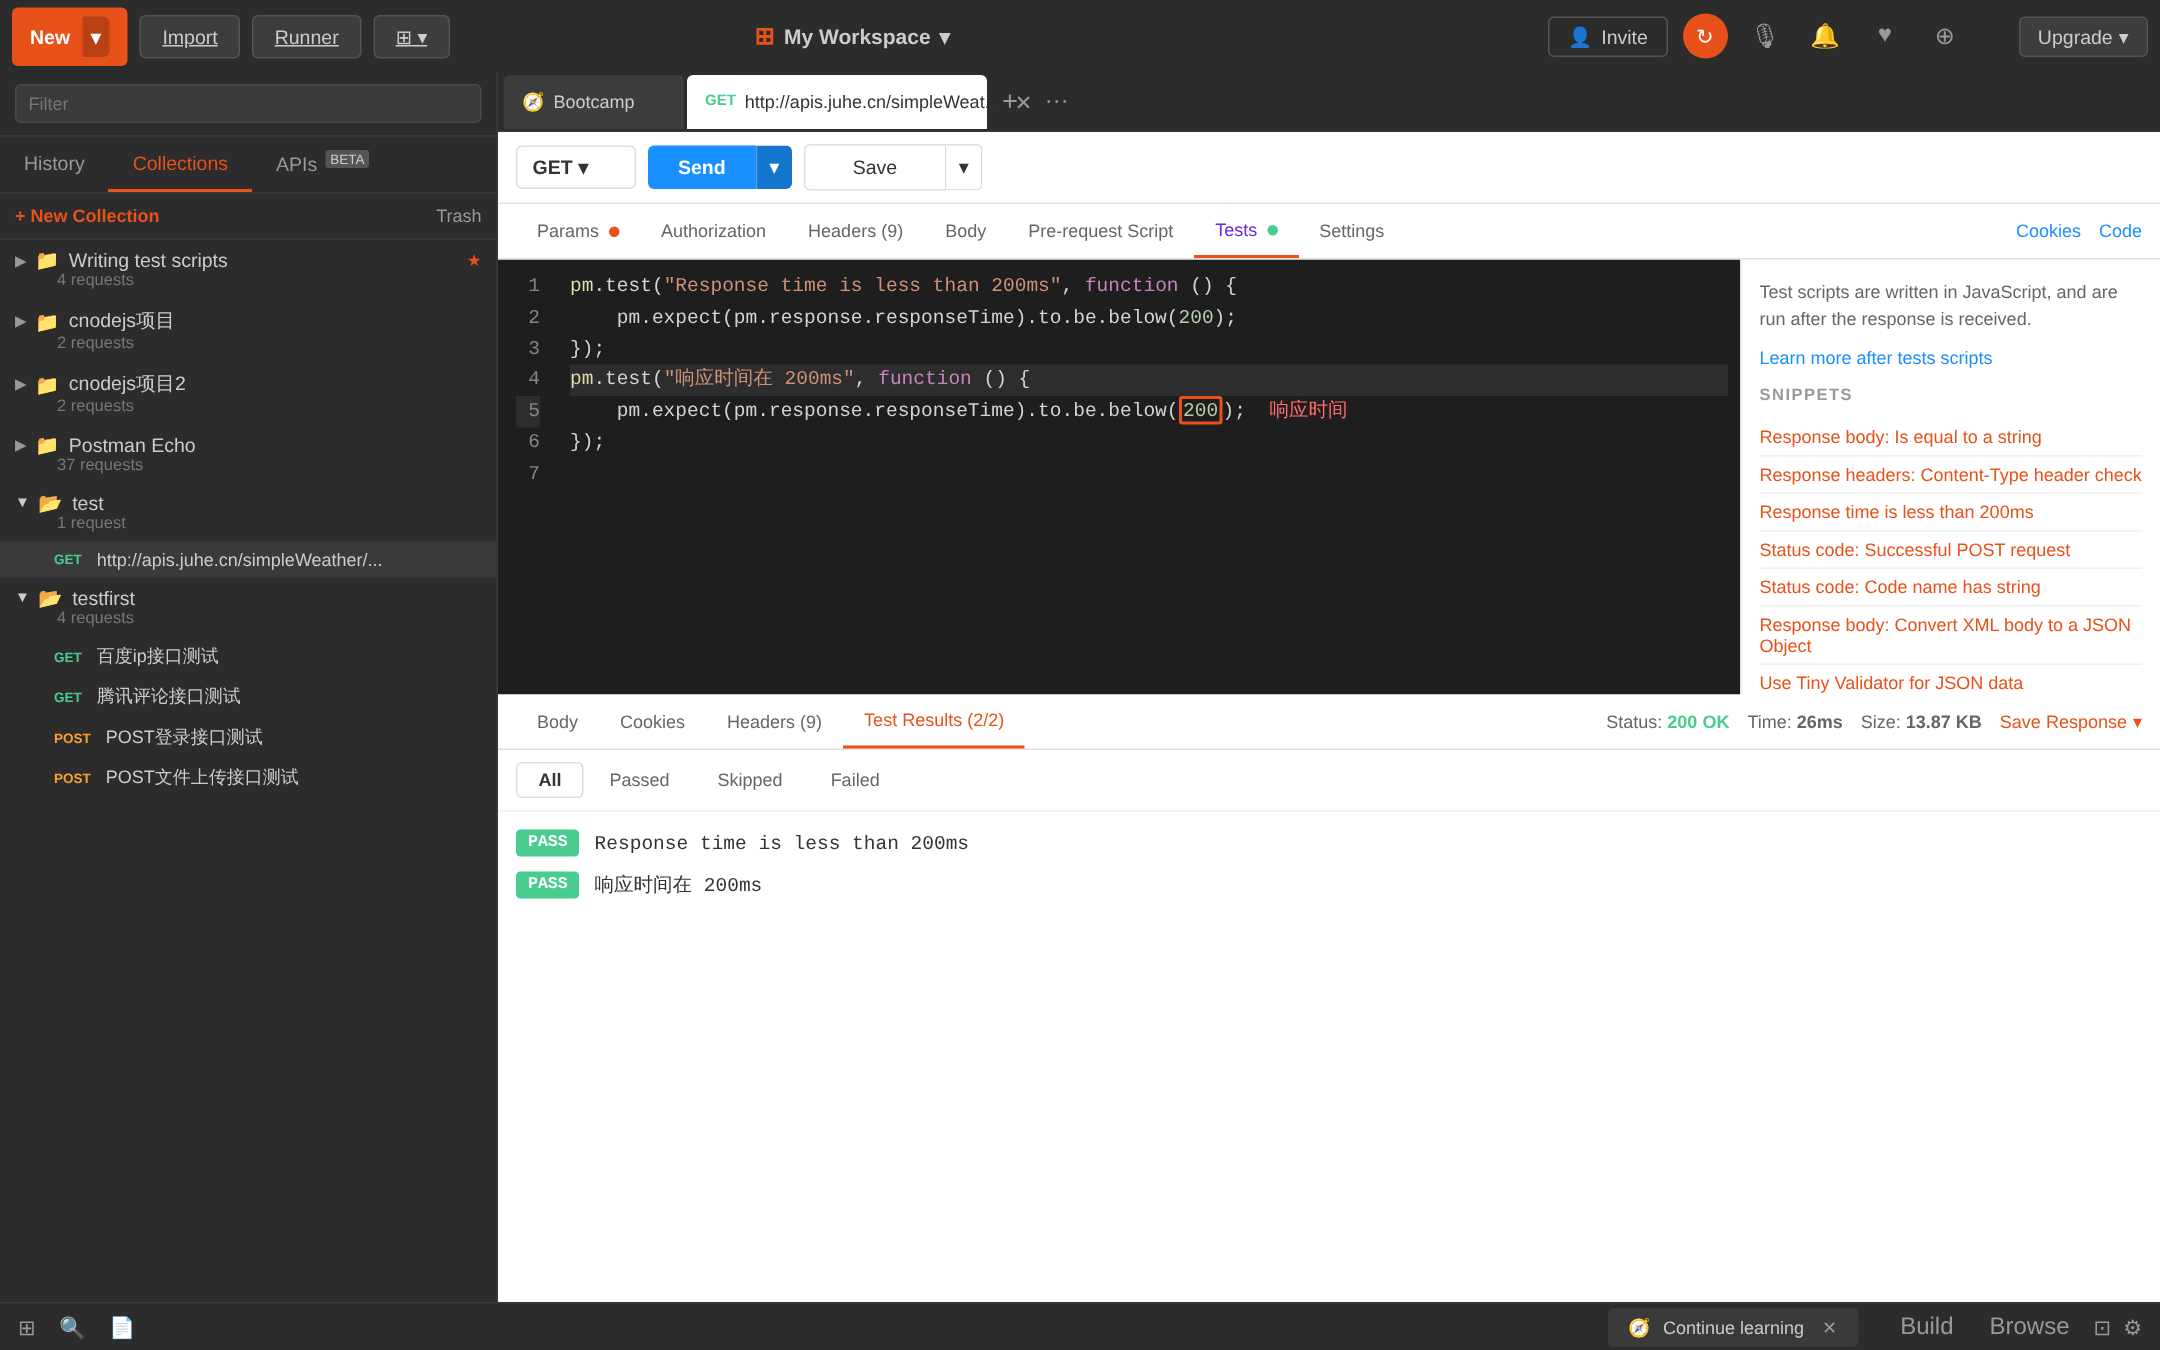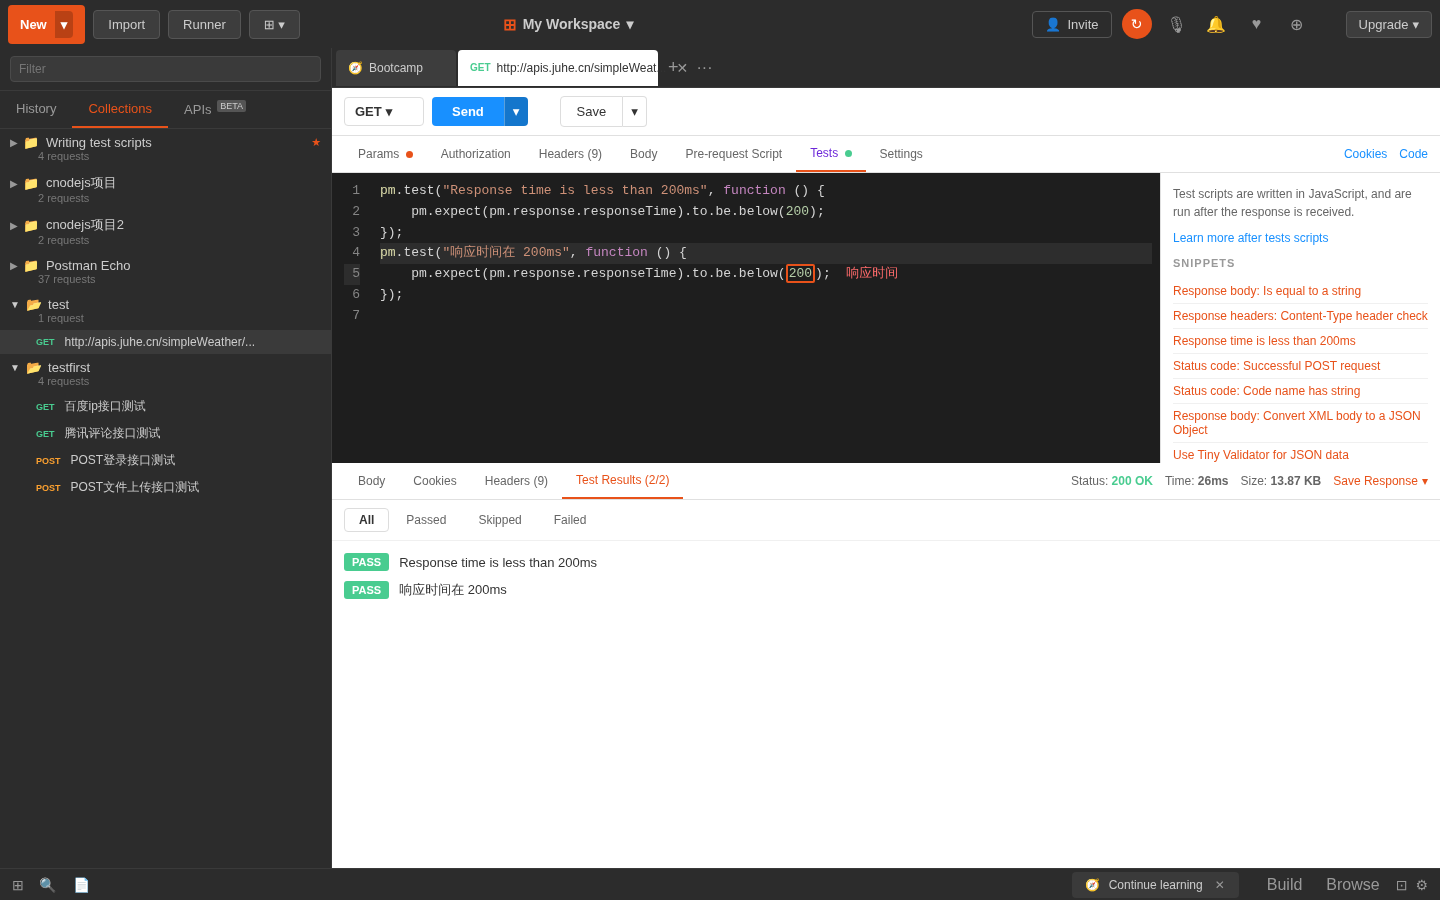--- a/index.html
+++ b/index.html
@@ -2,21 +2,21 @@
 <html><head>
   <meta charset="utf-8">
   <style>
     * { box-sizing: border-box; margin: 0; padding: 0; }
     body { font-family: -apple-system, BlinkMacSystemFont, 'Segoe UI', sans-serif; font-size: 12px; background: #2c2c2c; color: #ccc; height: 900px; overflow: hidden; }
 
     
     .topbar { display: flex; align-items: center; height: 48px; background: #2c2c2c; padding: 0 8px; gap: 8px; }
     .btn-new { display: flex; align-items: center; background: #e8521a; color: #fff; border: none; border-radius: 4px; padding: 6px 12px; cursor: pointer; font-size: 13px; font-weight: 600; gap: 4px; }
     .btn-new .chevron { background: rgba(0,0,0,0.2); padding: 6px 6px; margin-left: 4px; border-radius: 0 4px 4px 0; }
-    .btn-topbar { background: #3d3d3d; color: #ccc; border: 1px solid #555; border-radius: 4px; padding: 6px 14px; cursor: pointer; font-size: 13px; }
+    .btn-topbar { background: #3d3d3d; color: #ccc; border: 1px solid #555; border-radius: 4px; padding: 6px 14px; cursor: pointer; font-size: 13px; text-decoration: underline; }
     .workspace-center { display: flex; align-items: center; gap: 6px; margin: 0 auto; color: #ccc; font-size: 14px; font-weight: 600; cursor: pointer; }
     .workspace-icon { color: #e8521a; font-size: 16px; }
     .topbar-right { display: flex; align-items: center; gap: 10px; margin-left: auto; }
     .invite-btn { display: flex; align-items: center; gap: 6px; background: transparent; color: #ccc; border: 1px solid #555; border-radius: 4px; padding: 5px 12px; cursor: pointer; font-size: 13px; }
     .icon-circle { width: 30px; height: 30px; border-radius: 50%; background: #e8521a; display: flex; align-items: center; justify-content: center; color: #fff; font-size: 14px; cursor: pointer; }
     .icon-btn { width: 30px; height: 30px; display: flex; align-items: center; justify-content: center; color: #999; cursor: pointer; font-size: 16px; }
     .upgrade-btn { background: #3d3d3d; color: #ccc; border: 1px solid #555; border-radius: 4px; padding: 5px 12px; cursor: pointer; font-size: 13px; display: flex; align-items: center; gap: 4px; margin-left: 24px; }
 
     
     .main-layout { display: flex; height: calc(900px - 48px - 32px); }
@@ -61,21 +61,21 @@
     .tab-more { color: #999; cursor: pointer; font-size: 16px; padding: 0 8px; }
 
     
     .url-bar { display: flex; align-items: center; padding: 8px 12px; background: #fff; border-bottom: 1px solid #e0e0e0; gap: 8px; }
     .method-select { display: flex; align-items: center; background: #fff; border: 1px solid #ddd; border-radius: 4px; padding: 6px 10px; cursor: pointer; color: #333; font-size: 13px; font-weight: 600; gap: 4px; min-width: 80px; }
     .url-input { flex: 1; border: 1px solid #ddd; border-radius: 4px; padding: 7px 12px; font-size: 13px; color: #333; outline: none; }
     .send-btn-group { display: flex; }
     .send-btn { background: #1890ff; color: #fff; border: none; border-radius: 4px 0 0 4px; padding: 7px 20px; cursor: pointer; font-size: 13px; font-weight: 600; }
     .send-dropdown { background: #1476cc; color: #fff; border: none; border-radius: 0 4px 4px 0; padding: 7px 8px; cursor: pointer; border-left: 1px solid rgba(255,255,255,0.3); }
     .save-btn-group { display: flex; }
-    .save-btn { background: #fff; color: #333; border: 1px solid #ddd; border-radius: 4px 0 0 4px; padding: 7px 16px; cursor: pointer; font-size: 13px; margin-left: 24px; }
+    .save-btn { background: #fff; color: #333; border: 1px solid #ddd; border-radius: 4px 0 0 4px; padding: 7px 32px; cursor: pointer; font-size: 13px; }
     .save-dropdown { background: #fff; color: #333; border: 1px solid #ddd; border-radius: 0 4px 4px 0; padding: 7px 8px; cursor: pointer; border-left: none; }
 
     
     .req-tabs { display: flex; align-items: center; border-bottom: 1px solid #e0e0e0; background: #fff; padding: 0 12px; }
     .req-tab { padding: 10px 14px; font-size: 12px; color: #666; cursor: pointer; position: relative; }
     .req-tab.active { color: #6d28d9; border-bottom: 2px solid #e8521a; }
     .req-tab .dot { width: 7px; height: 7px; border-radius: 50%; display: inline-block; margin-left: 3px; vertical-align: middle; }
     .dot-orange { background: #e8521a; }
     .dot-green { background: #49cc90; }
     .req-tab-right { margin-left: auto; display: flex; gap: 12px; }
@@ -106,21 +106,21 @@
     .response-area { flex: 1; background: #fff; display: flex; flex-direction: column; overflow: hidden; }
     .response-tabs-bar { display: flex; align-items: center; border-bottom: 1px solid #e0e0e0; padding: 0 12px; }
     .response-tab { padding: 10px 14px; font-size: 12px; color: #666; cursor: pointer; }
     .response-tab.active { color: #e8521a; border-bottom: 2px solid #e8521a; }
     .response-meta { margin-left: auto; display: flex; align-items: center; gap: 12px; font-size: 12px; color: #666; }
     .status-ok { color: #49cc90; font-weight: 600; }
     .save-response-btn { color: #e8521a; cursor: pointer; display: flex; align-items: center; gap: 4px; font-size: 12px; }
     .filter-tabs { display: flex; gap: 2px; padding: 8px 12px; border-bottom: 1px solid #f0f0f0; }
     .filter-tab { padding: 4px 14px; border-radius: 4px; font-size: 12px; color: #666; cursor: pointer; border: 1px solid transparent; }
     .filter-tab.active { background: #fff; color: #333; border: 1px solid #ddd; font-weight: 600; }
-    .test-results { padding: 12px; }
+    .test-results { padding: 12px; font-family: Liberation Mono, monospace; }
     .pass-item { display: flex; align-items: center; gap: 10px; margin-bottom: 10px; }
     .pass-badge { background: #49cc90; color: #fff; font-size: 11px; font-weight: 700; padding: 3px 8px; border-radius: 3px; }
     .pass-text { font-size: 13px; color: #333; }
 
     
     .bottom-bar { height: 32px; background: #2c2c2c; display: flex; align-items: center; border-top: 1px solid #3a3a3a; }
     .bottom-left { display: flex; align-items: center; gap: 16px; padding: 0 12px; }
     .bottom-icon { color: #999; cursor: pointer; font-size: 14px; }
     .bottom-center { flex: 1; }
     .continue-learning { display: flex; align-items: center; gap: 8px; background: #3a3a3a; padding: 6px 14px; border-radius: 4px; cursor: pointer; color: #ccc; font-size: 12px; margin-left: auto; margin-right: 8px; }
@@ -173,20 +173,24 @@
 
   <div class="sidebar">
     <div class="sidebar-search">
       <input type="text" placeholder="Filter" style="">
     </div>
     <div class="sidebar-tabs">
       <div class="sidebar-tab">History</div>
       <div class="sidebar-tab active">Collections</div>
       <div class="sidebar-tab">APIs <span class="beta">BETA</span></div>
     </div>
+    <div class="sidebar-actions">
+      <span class="new-collection-btn">+ New Collection</span>
+      <span class="trash-btn">Trash</span>
+    </div>
     <div class="collections-list">
 
       <div class="collection-item">
         <div class="collection-header">
           <span class="arrow">▶</span>
           <span class="folder">📁</span>
           <span class="name">Writing test scripts</span>
           <span class="star">★</span>
         </div>
         <div class="collection-subtext">4 requests</div>

